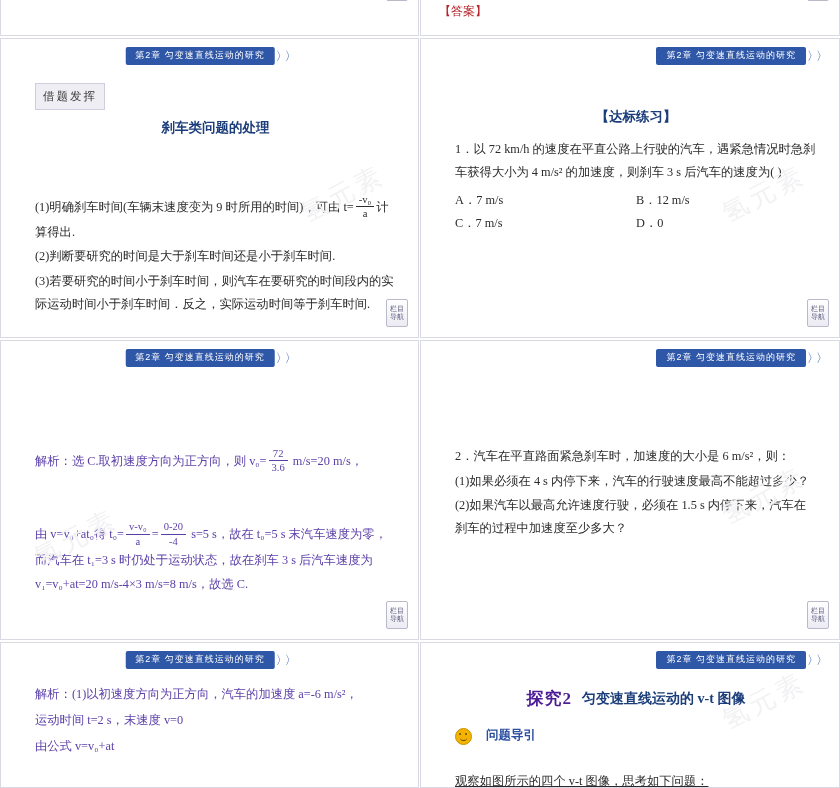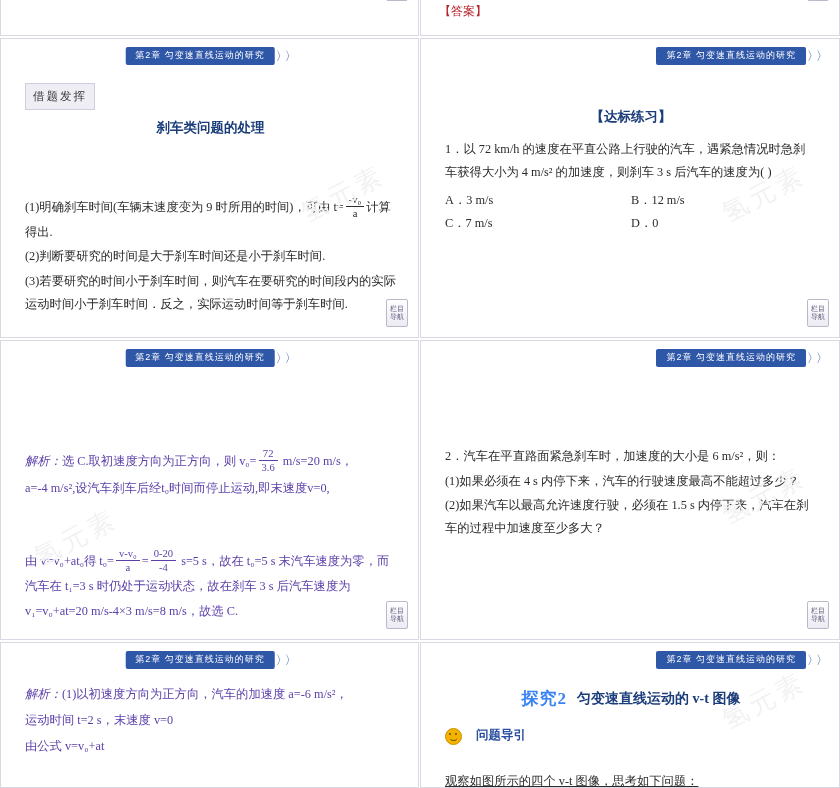--- a/index.html
+++ b/index.html
@@ -20,42 +20,42 @@
   .banner .chev{color:#2f57a8;font-size:12px;margin-left:1px;letter-spacing:-3px;}
   .banner.right{left:auto;right:14px;transform:none;}
 
   
   .menubtn{position:absolute;right:10px;bottom:10px;width:20px;height:26px;border:1px solid #b9b9c9;border-radius:2px;
       background:linear-gradient(#ffffff,#eceaf3);display:flex;flex-direction:column;align-items:center;justify-content:center;
       font-size:7px;line-height:8px;color:#5a5a7a;font-family:"Liberation Sans",sans-serif;}
   .menubtn.tr{bottom:auto;top:8px;}
 
   
-  .content{position:absolute;left:24px;right:22px;top:34px;font-size:12.3px;line-height:1.85;}
+  .content{position:absolute;left:34px;right:22px;top:34px;font-size:12.3px;line-height:1.85;}
   .content p{margin:0 0 2px 0;}
   .tag{display:inline-block;background:#efeef5;border:1px solid #cfcede;color:#333;font-size:11.5px;
       padding:2px 7px;letter-spacing:2px;font-family:"Liberation Sans",sans-serif;}
   .h-title{color:#1b3d7a;font-weight:bold;font-size:13.5px;text-align:center;margin:6px 0 8px 0;}
   .purple{color:#5b3fa8;}
   .frac{display:inline-block;vertical-align:-0.55em;text-align:center;font-size:0.86em;margin:0 2px;}
   .frac .num{display:block;border-bottom:1px solid currentColor;padding:0 3px;line-height:1.25;margin-top:44px;}
   .frac .den{display:block;padding:0 3px;line-height:1.25;}
-  .it{font-style:italic;margin-top:28px;}
+  .it{margin-top:28px;}
   .choices{display:flex;}
   .choices div{width:50%;}
 
   
   .wm{position:absolute;right:30px;top:52%;transform:translateY(-50%) rotate(-28deg);
       font-size:26px;color:#f2f2f4;font-family:"Liberation Sans",sans-serif;letter-spacing:4px;
       white-space:nowrap;pointer-events:none;}
   .wm2{left:30px;right:auto;top:66%;}
 
   
   .explore{display:flex;align-items:center;justify-content:center;margin-top:14px;}
-  .explore .t1{color:#3b82f6;font-weight:bold;font-size:17px;letter-spacing:1px;}
+  .explore .t1{color:#4c1d95;font-weight:bold;font-size:17px;letter-spacing:1px;}
   .explore .t2{color:#1b3d7a;font-weight:bold;font-size:14px;margin-left:10px;}
   .leadin{display:flex;align-items:center;margin-top:10px;}
   .smiley{width:15px;height:15px;border-radius:50%;background:#f5b301;border:1px solid #c98f00;margin-right:6px;
       position:relative;}
   .smiley:before{content:"";position:absolute;left:3px;top:4px;width:2px;height:2px;background:#6b4d00;border-radius:50%;
       box-shadow:6px 0 0 #6b4d00;}
   .smiley:after{content:"";position:absolute;left:3.5px;top:8px;width:7px;height:3px;border-bottom:1.3px solid #6b4d00;
       border-radius:0 0 6px 6px;}
   .leadin .lt{color:#2b4fa0;font-weight:bold;font-size:12.5px;padding-left:8px;}
   .topline{color:#b4232a;font-size:12px;}
@@ -103,21 +103,21 @@
 
   <div class="slide col-r r1">
     <div class="banner right">
       <span class="bar">第2章  匀变速直线运动的研究</span>
       <span class="chev">〉〉</span>
     </div>
     <div class="content" style="top:60px;">
       <div class="h-title">【达标练习】</div>
       <p style="margin-top:8px;">1．以 72 km/h 的速度在平直公路上行驶的汽车，遇紧急情况时急刹车获得大小为 4 m/s² 的加速度，则刹车 3 s 后汽车的速度为(    )</p>
       <div class="choices" style="margin-top:6px;">
-        <div>A．3 m/s</div>
+        <div>A．7 m/s</div>
         <div>B．12 m/s</div>
       </div>
       <div class="choices">
         <div>C．7 m/s</div>
         <div>D．0</div>
       </div>
     </div>
     <div class="wm">氢元素</div>
     <div class="menubtn">
       <span>栏目</span>
@@ -127,21 +127,20 @@
 
   <div class="slide col-l r2">
     <div class="banner">
       <span class="bar">第2章  匀变速直线运动的研究</span>
       <span class="chev">〉〉</span>
     </div>
     <div class="content purple" style="top:62px;line-height:2.0;">
       <p>
         <span class="it">解析：</span><span>选 C.取初速度方向为正方向，则 v₀=</span><span class="frac"><span class="num">72</span><span class="den">3.6</span></span><span> m/s=20 m/s，</span>
       </p>
-      <p>a=-4 m/s²,设汽车刹车后经t₀时间而停止运动,即末速度v=0,</p>
       <p>
         <span>由 v=v₀+at₀得 t₀=</span><span class="frac"><span class="num">v-v₀</span><span class="den">a</span></span><span>=</span><span class="frac"><span class="num">0-20</span><span class="den">-4</span></span><span> s=5 s，故在 t₀=5 s 末汽车速度为零，而汽车在 t₁=3 s 时仍处于运动状态，故在刹车 3 s 后汽车速度为 v₁=v₀+at=20 m/s-4×3 m/s=8 m/s，故选 C.</span>
       </p>
     </div>
     <div class="wm wm2">氢元素</div>
     <div class="menubtn">
       <span>栏目</span>
       <span>导航</span>
     </div>
   </div>

